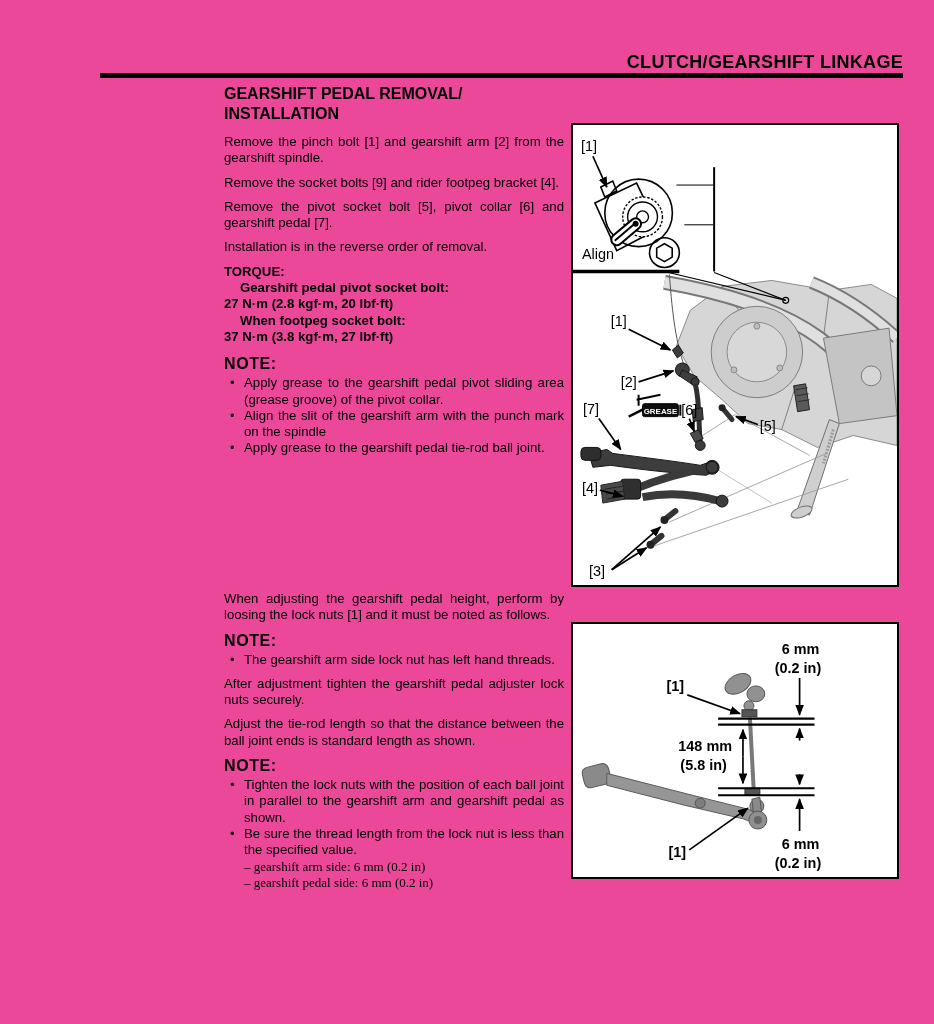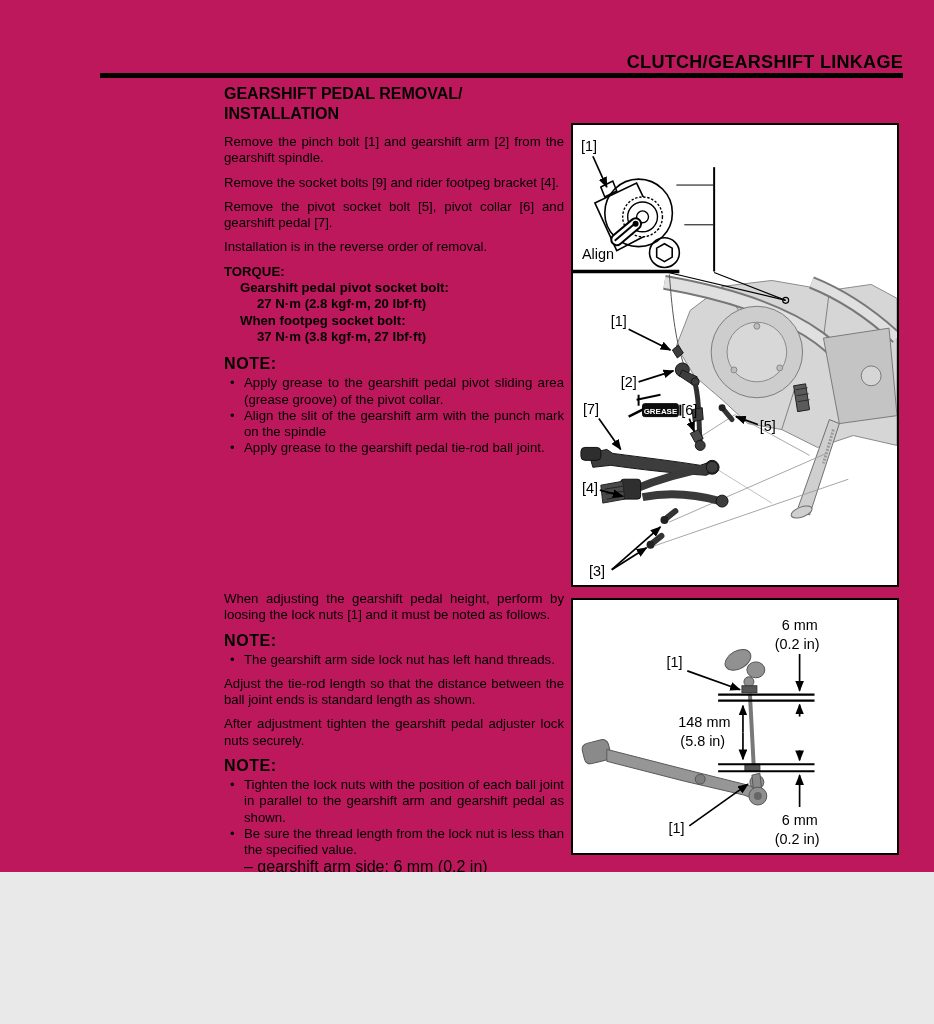--- a/index.html
+++ b/index.html
@@ -1,18 +1,18 @@
 <!DOCTYPE html>
 <html><head>
 <meta charset="utf-8">
 <style>
   html,body { margin:0; padding:0; background:#e9e9e9; }
   .page {
-    position:relative; width:934px; height:872px; margin:0 auto;
-    background:#be185d; color:#000;
+    position:relative; width:934px; height:1024px; margin:0 auto;
+    background:#ec4899; color:#000;
     font-family:"Liberation Sans", sans-serif;
     overflow:hidden;
   }
   .header-title {
     position:absolute; top:52px; right:31px;
     font-size:18px; font-weight:bold; letter-spacing:0.3px;
   }
   .header-rule {
     position:absolute; left:100px; top:73px; width:803px; height:5px;
     background:#000;
@@ -20,32 +20,32 @@
   .col-text { position:absolute; left:224px; width:340px; }
   #block1 { top:84px; }
   #block2 { top:591px; }
   .sec-title { font-size:16px; font-weight:bold; line-height:20px; margin:0 0 10px 0; }
   p.body {
     font-size:13.2px; line-height:16.3px; text-align:justify;
     margin:0 0 8px 0;
   }
   .torque-block { font-size:13.2px; line-height:16.3px; font-weight:bold; margin:4px 0 10px 0; }
   .t-name { margin-left:16px; }
-  .t-val  { margin-left:33px; }
+  .t-val  { }
   .note-h { font-size:16px; font-weight:bold; letter-spacing:0.6px; margin:4px 0 2px 0; }
   ul.bullets { list-style:none; margin:0 0 8px 0; padding:0; font-size:13.2px; line-height:16.3px; }
   ul.bullets li { position:relative; padding-left:20px; text-align:justify; margin:0; }
   ul.bullets li::before { content:"\2022"; position:absolute; left:6px; top:0; }
-  .sub-line { padding-left:20px; font-size:16px; line-height:16.3px; }
+  .sub-line { padding-left:20px; font-size:13px; line-height:16.3px;font-family:Liberation Serif, serif; }
   .fig {
     position:absolute; left:571px; width:328px;
     border:2px solid #000; background:#fff; box-sizing:border-box;
   }
   #fig1 { top:123px; height:464px; }
-  #fig2 { top:598px; height:257px; }
+  #fig2 { top:622px; height:257px;font-weight:bold; }
   .fig svg { display:block; width:100%; height:100%; }
   
   .callout { font-family:"Liberation Sans", sans-serif; font-size:14.5px; fill:#000; }
   .ink   { stroke:#000; fill:none; }
   .lead  { stroke:#000; stroke-width:1.7; fill:none; }
   .thin  { stroke:#9c9c9c; stroke-width:0.9; fill:none; }
   .eng   { fill:#d6d6d6; stroke:#8a8a8a; stroke-width:1; }
   .dark  { fill:#3d3d3d; stroke:#161616; stroke-width:1; }
   .grey  { fill:#919191; stroke:#555; stroke-width:1; }
   .dim   { stroke:#000; stroke-width:2.2; }
@@ -83,22 +83,22 @@
       <li>Apply grease to the gearshift pedal tie-rod ball joint.</li>
     </ul>
   </div>
 
   <div class="col-text" id="block2">
     <p class="body">When adjusting the gearshift pedal height, perform by loosing the lock nuts [1] and it must be noted as follows.</p>
     <div class="note-h">NOTE:</div>
     <ul class="bullets">
       <li>The gearshift arm side lock nut has left hand threads.</li>
     </ul>
+    <p class="body">After adjustment tighten the gearshift pedal adjuster lock nuts securely.</p>
     <p class="body">Adjust the tie-rod length so that the distance between the ball joint ends is standard length as shown.</p>
-    <p class="body">After adjustment tighten the gearshift pedal adjuster lock nuts securely.</p>
     <div class="note-h">NOTE:</div>
     <ul class="bullets" style="margin-bottom:0">
       <li>Tighten the lock nuts with the position of each ball joint in parallel to the gearshift arm and gearshift pedal as shown.</li>
       <li>Be sure the thread length from the lock nut is less than the specified value.</li>
     </ul>
     <div class="sub-line">– gearshift arm side: 6 mm (0.2 in)</div>
     <div class="sub-line">– gearshift pedal side: 6 mm (0.2 in)</div>
   </div>
 
   <div class="fig" id="fig1">

